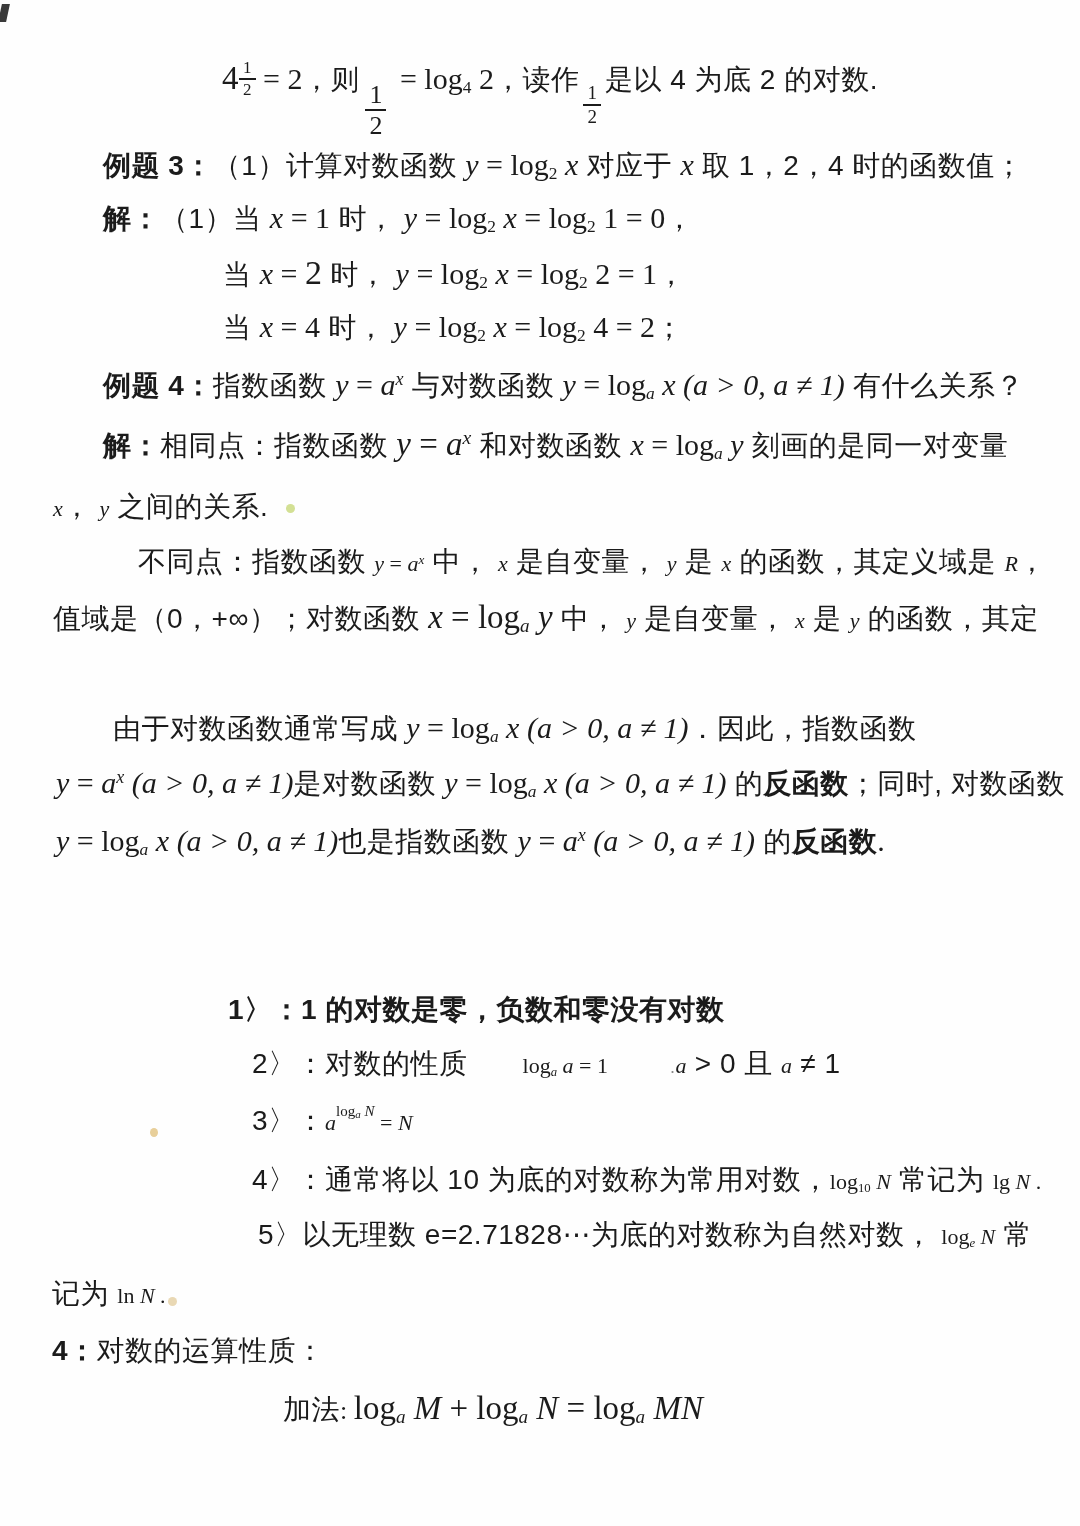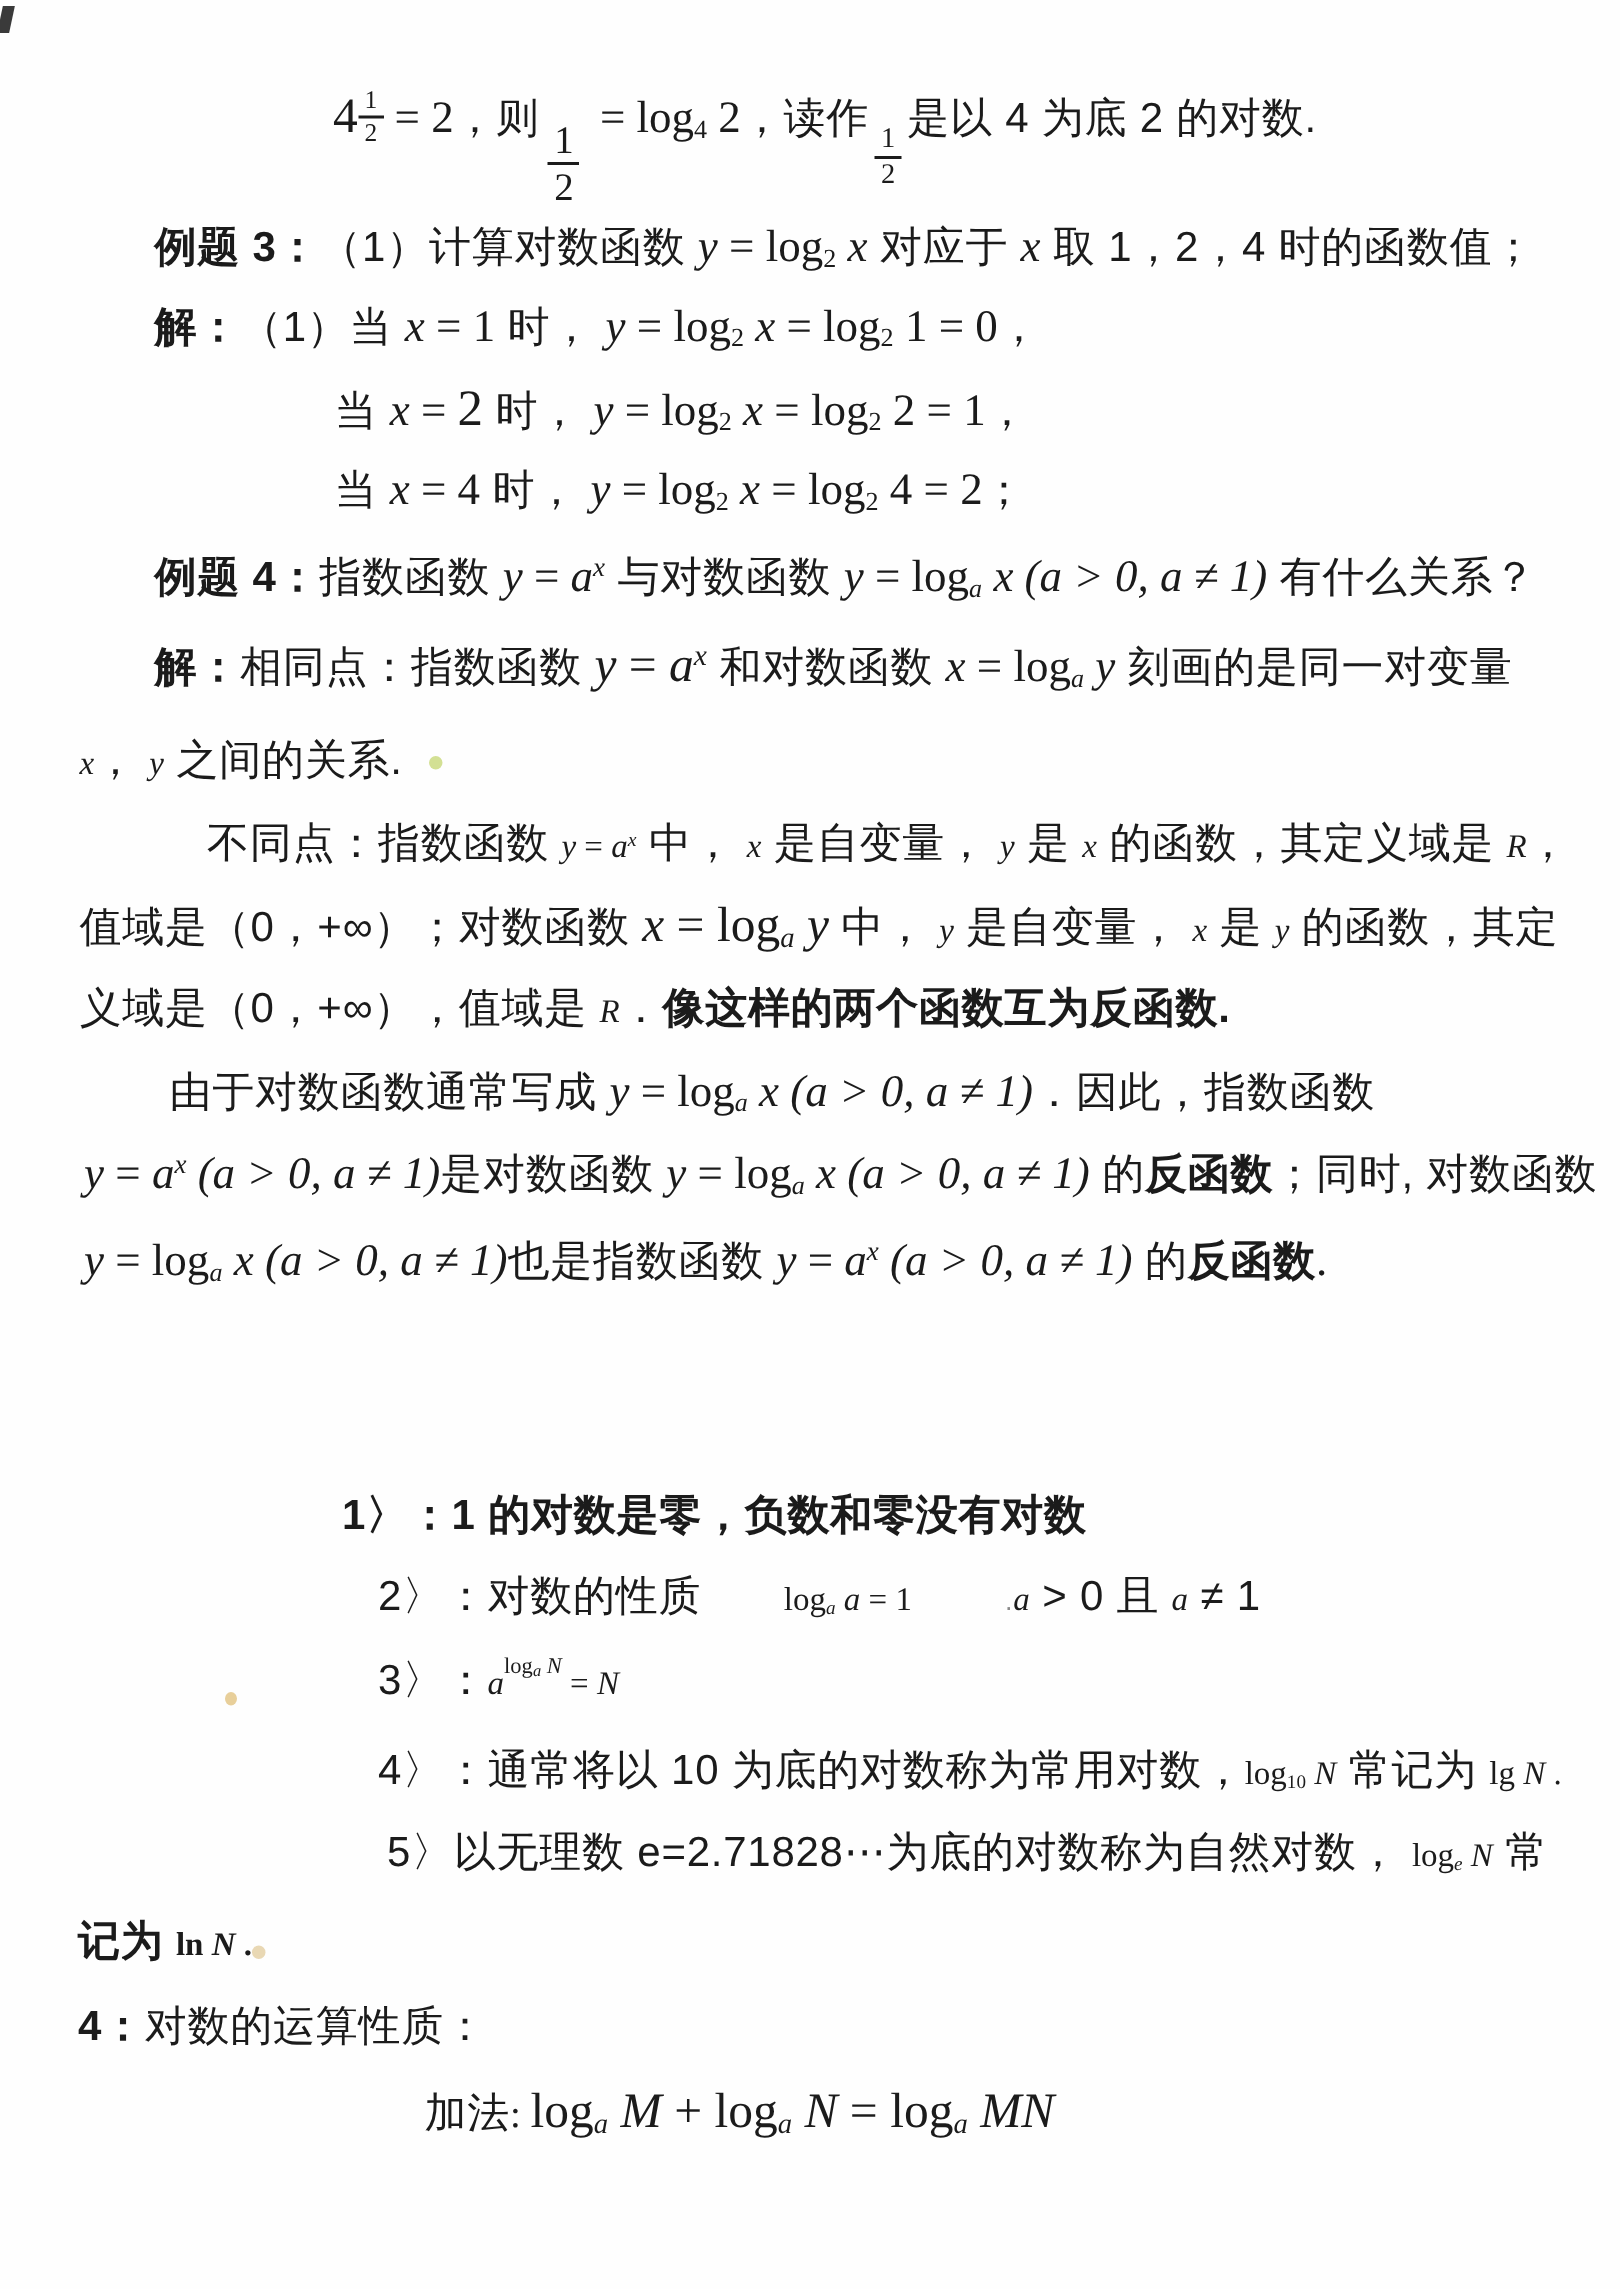--- a/index.html
+++ b/index.html
@@ -85,23 +85,20 @@
   </div>
 
   <div class="l" style="top:544px;left:138px;">
     <span class="cn">不同点：指数函数 </span><span class="mrun sm"><span class="v">y</span><span class="r"> = </span><span class="v">a</span><span class="sp">x</span></span><span class="cn"> 中， </span><span class="mrun sm"><span class="v">x</span></span><span class="cn"> 是自变量， </span><span class="mrun sm"><span class="v">y</span></span><span class="cn"> 是 </span><span class="mrun sm"><span class="v">x</span></span><span class="cn"> 的函数，其定义域是 </span><span class="mrun sm"><span class="v">R</span></span><span class="cn">，</span>
   </div>
 
   <div class="l" style="top:597px;left:53px;">
     <span class="cn">值域是（0，+∞）；对数函数  </span><span class="mrun lg"><span class="v">x</span><span class="r"> = log</span><span class="sbv">a</span><span class="v"> y</span></span><span class="cn"> 中， </span><span class="mrun sm"><span class="v">y</span></span><span class="cn"> 是自变量， </span><span class="mrun sm"><span class="v">x</span></span><span class="cn"> 是 </span><span class="mrun sm"><span class="v">y</span></span><span class="cn"> 的函数，其定</span>
   </div>
 
-  <div class="l" style="top:654px;left:53px;">
-    <span class="cn">义域是（0，+∞），值域是 </span><span class="mrun sm"><span class="v">R</span></span><span class="cn">．</span><span class="cn b">像这样的两个函数互为反函数.</span>
-  </div>
 
   <div class="l" style="top:709px;left:113px;">
     <span class="cn">由于对数函数通常写成 </span><span class="mrun"><span class="v">y</span><span class="r"> = log</span><span class="sbv">a</span><span class="v"> x</span><span class="v"> (a &gt; 0, a ≠ 1)</span></span><span class="cn">．因此，指数函数</span>
   </div>
 
   <div class="l" style="top:764px;left:56px;">
     <span class="mrun"><span class="v">y</span><span class="r"> = </span><span class="v">a</span><span class="sp">x</span><span class="v"> (a &gt; 0, a ≠ 1)</span></span><span class="cn">是对数函数 </span><span class="mrun"><span class="v">y</span><span class="r"> = log</span><span class="sbv">a</span><span class="v"> x</span><span class="v"> (a &gt; 0, a ≠ 1)</span></span><span class="cn"> 的</span><span class="cn b">反函数</span><span class="cn">；同时, 对数函数</span>
   </div>
 
   <div class="l" style="top:822px;left:56px;">
@@ -122,21 +119,21 @@
   </div>
 
   <div class="l" style="top:1162px;left:252px;">
     <span class="cn">4〉：通常将以 10 为底的对数称为常用对数，</span><span class="mrun sm"><span class="r">log</span><span class="sb">10</span><span class="v"> N</span></span><span class="cn"> 常记为 </span><span class="mrun sm"><span class="r">lg</span><span class="v"> N</span><span class="r"> .</span></span>
   </div>
 
   <div class="l" style="top:1217px;left:258px;">
     <span class="cn">5〉以无理数 e=2.71828⋯为底的对数称为自然对数， </span><span class="mrun sm"><span class="r">log</span><span class="sbv">e</span><span class="v"> N</span></span><span class="cn"> 常</span>
   </div>
 
-  <div class="l" style="top:1276px;left:52px;font-weight:bold;">
+  <div class="l" style="top:1276px;left:52px;">
     <span class="cn">记为 </span><span class="mrun sm"><span class="r">ln</span><span class="v"> N</span><span class="r"> .</span></span>
   </div>
 
   <div class="l" style="top:1333px;left:52px;">
     <span class="cn b">4：</span><span class="cn">对数的运算性质：</span>
   </div>
 
   <div class="l" style="top:1388px;left:283px;">
     <span class="cn">加法</span><span class="mrun" style="font-size:26px;"><span class="r">: </span></span><span class="mrun lg"><span class="r">log</span><span class="sbv">a</span><span class="v"> M</span><span class="r"> + log</span><span class="sbv">a</span><span class="v"> N</span><span class="r"> = log</span><span class="sbv">a</span><span class="v"> MN</span></span>
   </div>

